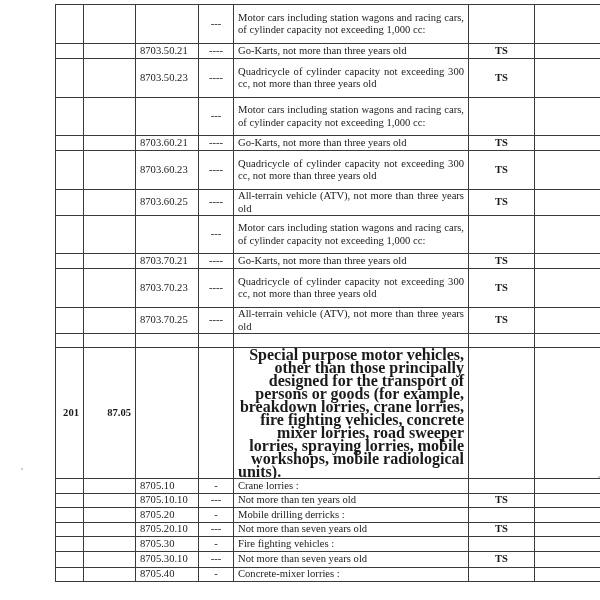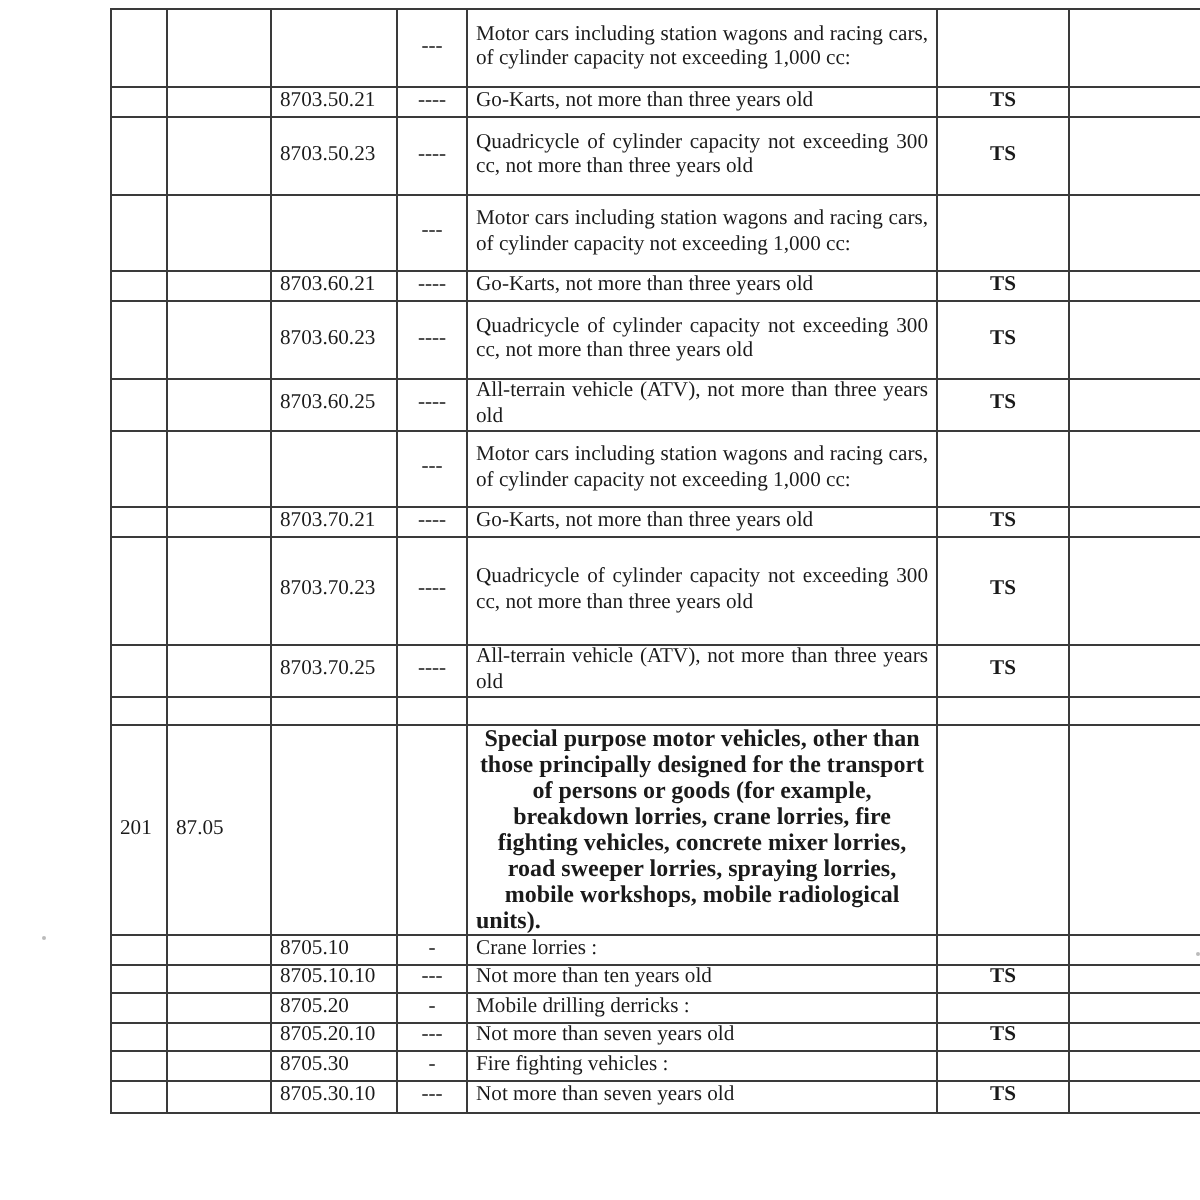--- a/index.html
+++ b/index.html
@@ -7,23 +7,23 @@
          font-family: "Liberation Serif", "DejaVu Serif", serif; color: #1a1a1a; }
   table.tariff { position: absolute; left: 55px; top: 4px; border-collapse: collapse;
                  table-layout: fixed; width: 511px; }
   table.tariff td { border: 1px solid #3a3a3a; padding: 0 4px; font-size: 10.6px;
                     line-height: 12.2px; vertical-align: middle; overflow: hidden; }
   col.c1 { width: 28px; } col.c2 { width: 52px; } col.c3 { width: 63px; }
   col.c4 { width: 35px; } col.c5 { width: 235px; } col.c6 { width: 66px; } col.c7 { width: 66px; }
   td.code { text-align: left; padding-left: 5px; }
   td.dash { text-align: center; padding: 0; }
   td.desc { text-align: justify; text-align-last: left; padding-left: 5px; padding-right: 5px; }
-  td.desc.bold { font-weight: bold; font-size: 12px; line-height: 13px; text-align: center; font-family: Liberation Serif, serif; }
+  td.desc.bold { font-weight: bold; font-size: 16px; line-height: 13px; text-align: right; font-family: Liberation Serif, serif; }
   td.rate { text-align: center; font-weight: bold; }
-  td.hs, td.sn { text-align: left; font-weight: normal; }
+  td.hs, td.sn { text-align: right; font-weight: bold; }
   .dot { position: absolute; width: 2px; height: 2px; background: #bbb; border-radius: 50%; }
 </style>
 </head>
 <body>
 
 <table class="tariff">
   <colgroup>
     <col class="c1">
       <col class="c2">
       <col class="c3">
@@ -107,21 +107,21 @@
       </tr>
       <tr style="height: 15px;">
         <td></td>
         <td></td>
         <td class="code">8703.70.21</td>
         <td class="dash">----</td>
         <td class="desc">Go-Karts, not more than three years old</td>
         <td class="rate">TS</td>
         <td></td>
       </tr>
-      <tr style="height: 54px;">
+      <tr style="height: 39px;">
         <td></td>
         <td></td>
         <td class="code">8703.70.23</td>
         <td class="dash">----</td>
         <td class="desc">Quadricycle of cylinder capacity not exceeding 300 cc, not more than three years old</td>
         <td class="rate">TS</td>
         <td></td>
       </tr>
       <tr style="height: 26px;">
         <td></td>
@@ -195,19 +195,28 @@
         <td class="rate"></td>
         <td></td>
       </tr>
       <tr style="height: 16px;">
         <td></td>
         <td></td>
         <td class="code">8705.30.10</td>
         <td class="dash">---</td>
         <td class="desc">Not more than seven years old</td>
         <td class="rate">TS</td>
+        <td></td>
+      </tr>
+      <tr style="height: 14.5px;">
+        <td></td>
+        <td></td>
+        <td class="code">8705.40</td>
+        <td class="dash">-</td>
+        <td class="desc">Concrete-mixer lorries :</td>
+        <td class="rate"></td>
         <td></td>
       </tr>
     </tbody>
 </table>
 
 <div class="dot" style="left:21px; top:468px;"></div>
 <div class="dot" style="left:598px; top:476px;"></div>
 
 </body></html>

